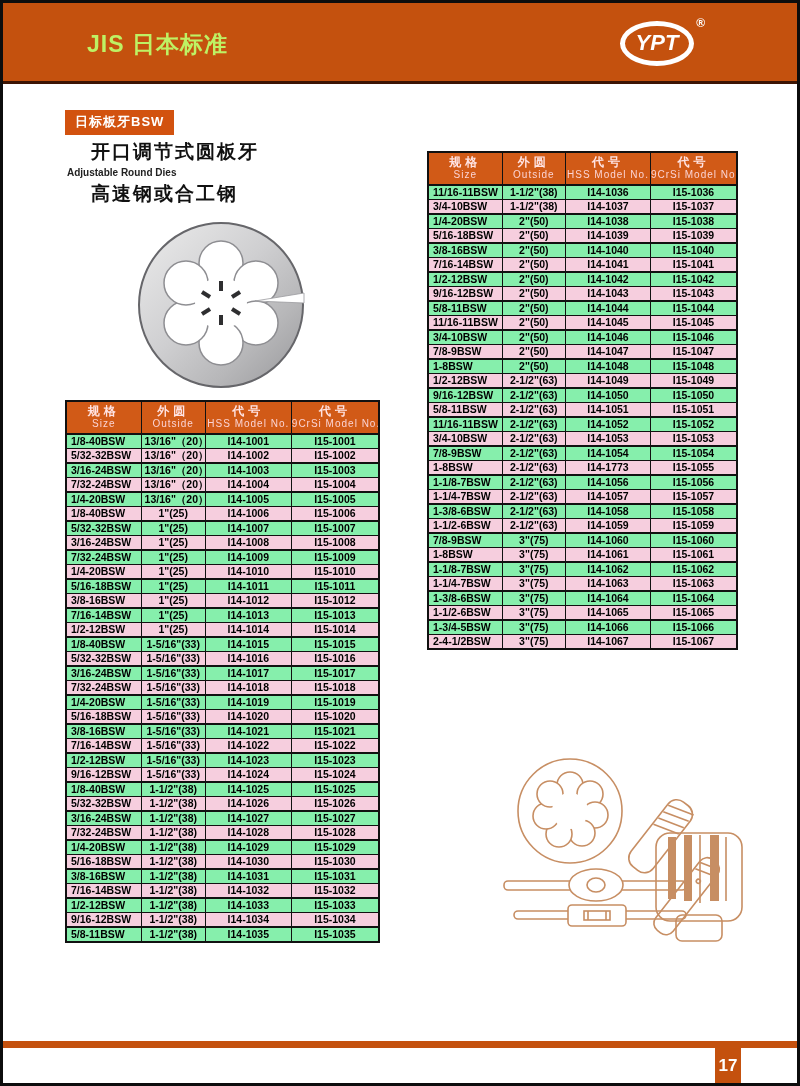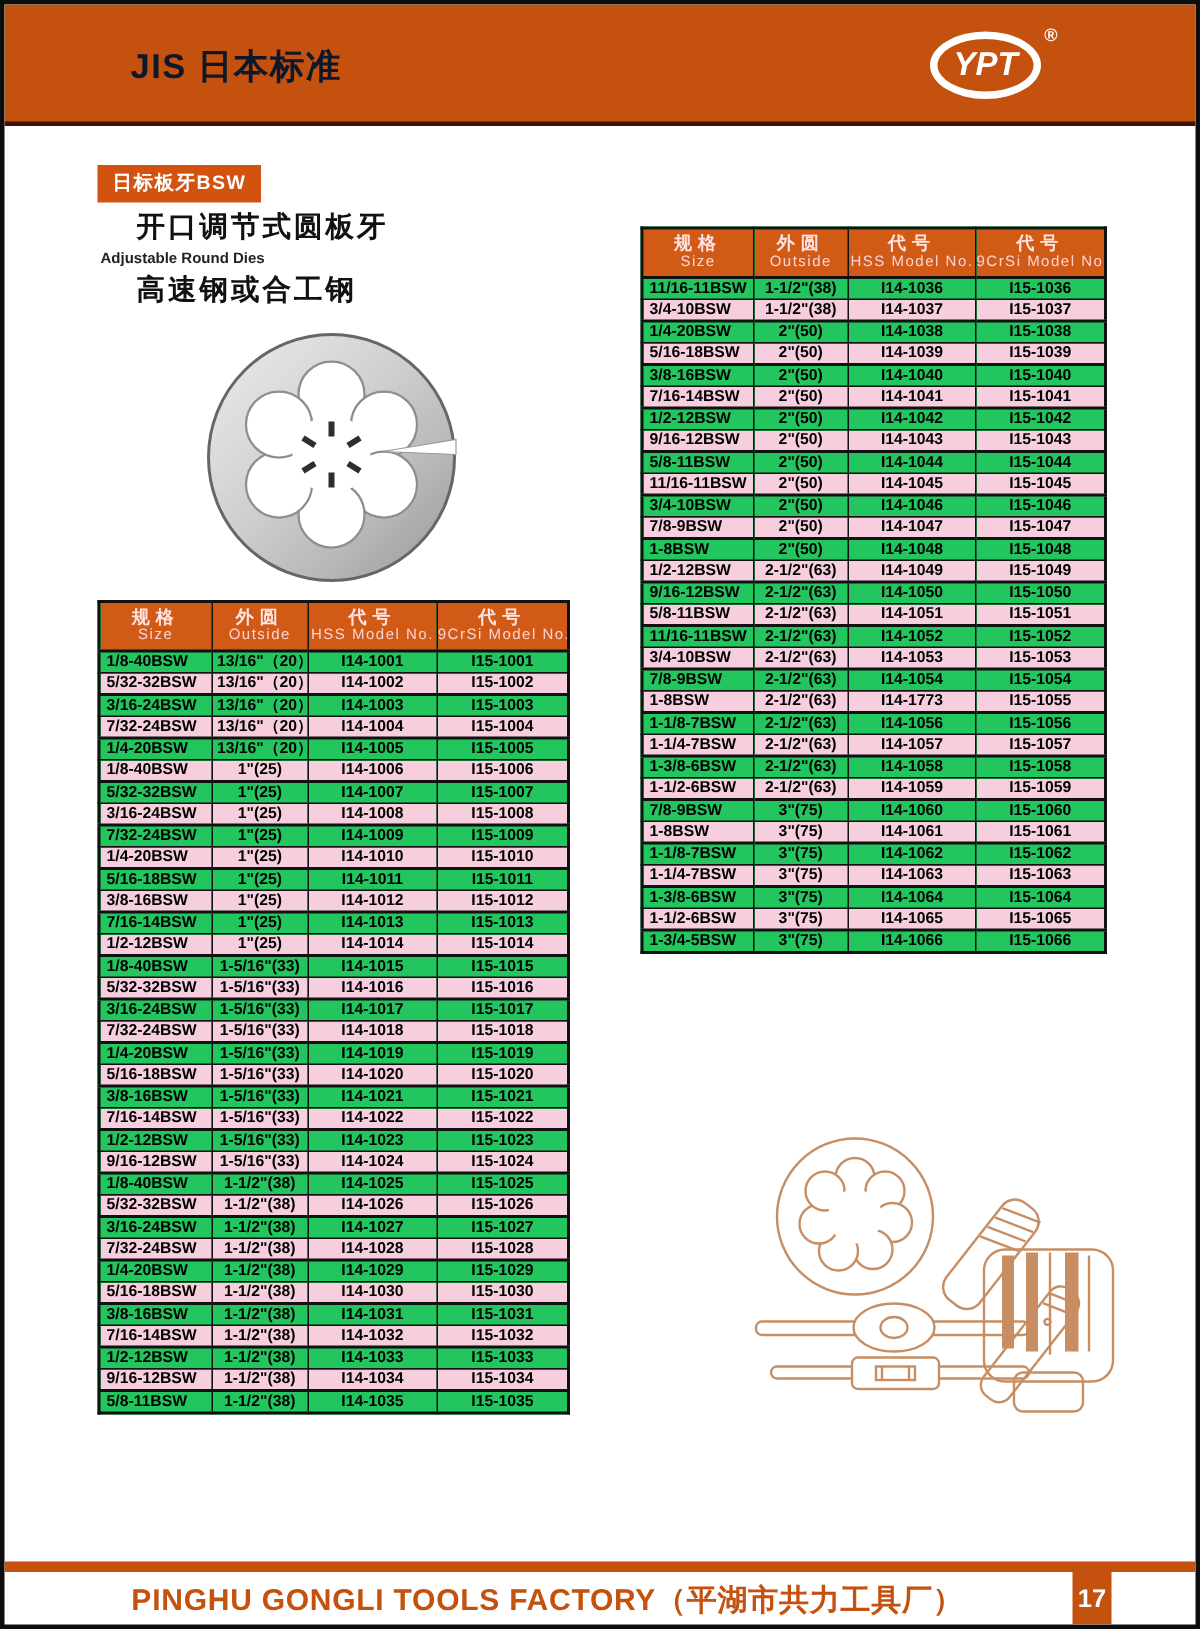--- a/index.html
+++ b/index.html
@@ -3,31 +3,31 @@
 <meta charset="utf-8">
 <style>
   html,body{margin:0;padding:0;background:#777;}
   .page{
     position:relative;width:800px;height:1086px;margin:0 auto;
     background:#fff;box-sizing:border-box;border:3px solid #0d0d0d;
     font-family:"Liberation Sans","DejaVu Sans",sans-serif;overflow:hidden;
   }
   
   .banner{position:absolute;left:0;top:0;right:0;height:78px;background:#C4510E;border-bottom:3px solid #3c1404;}
-  .banner-title{position:absolute;left:84px;top:26px;color:#0f172a;font-size:23px;font-weight:bold;letter-spacing:1px;}
+  .banner-title{position:absolute;left:84px;top:26px;color:#bef264;font-size:23px;font-weight:bold;letter-spacing:1px;}
   .logo{position:absolute;left:617px;top:18px;width:74px;height:45px;border:5px solid #fff;border-radius:50%;box-sizing:border-box;}
   .logo-text{position:absolute;left:0;right:0;top:4px;text-align:center;color:#fff;font-size:22px;font-weight:bold;font-style:italic;letter-spacing:0px;}
   .logo-reg{position:absolute;right:-16px;top:-10px;color:#fff;font-size:12px;font-weight:bold;}
   
   .badge{position:absolute;left:62px;top:107px;background:#D2520F;color:#fff;font-size:13px;font-weight:bold;padding:3px 10px 4px 10px;letter-spacing:1px;}
   .intro{position:absolute;left:64px;top:138px;color:#111;}
   .intro .zh{font-size:19px;font-weight:bold;letter-spacing:2px;line-height:22px;margin-left:24px;}
   .intro .en{font-size:10px;font-weight:bold;color:#222;line-height:20px;}
   
-  table.dies{position:absolute;border-collapse:collapse;table-layout:fixed;background:#22c55e;border:2px solid #111;}
+  table.dies{position:absolute;border-collapse:collapse;table-layout:fixed;background:#86efac;border:2px solid #111;}
   table.dies th,table.dies td{border:1px solid #111;overflow:hidden;white-space:nowrap;}
   table.dies thead th{background:#D15A17;border-bottom:2px solid #111;padding:2px 0 3px 0;}
   .th-zh{color:#FFE3E3;font-size:12px;font-weight:bold;letter-spacing:4px;text-align:center;line-height:14px;}
   .th-en{color:#FBD3D3;font-size:10px;font-weight:normal;letter-spacing:1px;text-align:center;line-height:12px;}
   table.dies td{height:13px;font-size:10.5px;font-weight:bold;color:#000;padding:0 3px;text-align:center;line-height:13px;}
   table.dies td:first-child{text-align:left;padding-left:4px;}
   table.dies tbody tr:nth-child(even){background:#F6CEDE;}
   table.dies tbody tr:nth-child(even) td{border-bottom:2px solid #111;}
   #left-table{left:62px;top:397px;width:315px;}
   #right-table{left:424px;top:148px;width:311px;}
@@ -538,20 +538,26 @@
           <td>3"(75)</td>
           <td>I14-1065</td>
           <td>I15-1065</td>
         </tr>
         <tr>
           <td>1-3/4-5BSW</td>
           <td>3"(75)</td>
           <td>I14-1066</td>
           <td>I15-1066</td>
         </tr>
+        <tr>
+          <td>2-4-1/2BSW</td>
+          <td>3"(75)</td>
+          <td>I14-1067</td>
+          <td>I15-1067</td>
+        </tr>
       </tbody>
   </table>
 
   <svg class="line-art" width="252" height="198" viewBox="0 0 252 198">
     <g stroke="#C78E63" fill="none" stroke-width="1.6">
 
       <circle cx="72" cy="66" r="52"></circle>
       <g fill="#ffffff">
         <circle cx="72" cy="40" r="13"></circle>
         <circle cx="92" cy="49" r="13"></circle>
@@ -598,16 +604,15 @@
         <rect x="16" y="166" width="172" height="8" rx="4"></rect>
         <rect x="70" y="160" width="58" height="21" rx="4" fill="#ffffff"></rect>
         <rect x="86" y="166" width="26" height="9"></rect>
         <line x1="90" y1="166" x2="90" y2="175"></line>
         <line x1="108" y1="166" x2="108" y2="175"></line>
       </g>
     </g>
   </svg>
 
   <div class="footer-bar"></div>
-  <div class="footer-text">PINGHU GONGLI TOOLS FACTORY（平湖市共力工具厂）</div>
   <div class="page-num">17</div>
 
 </div>
 
 </body></html>

